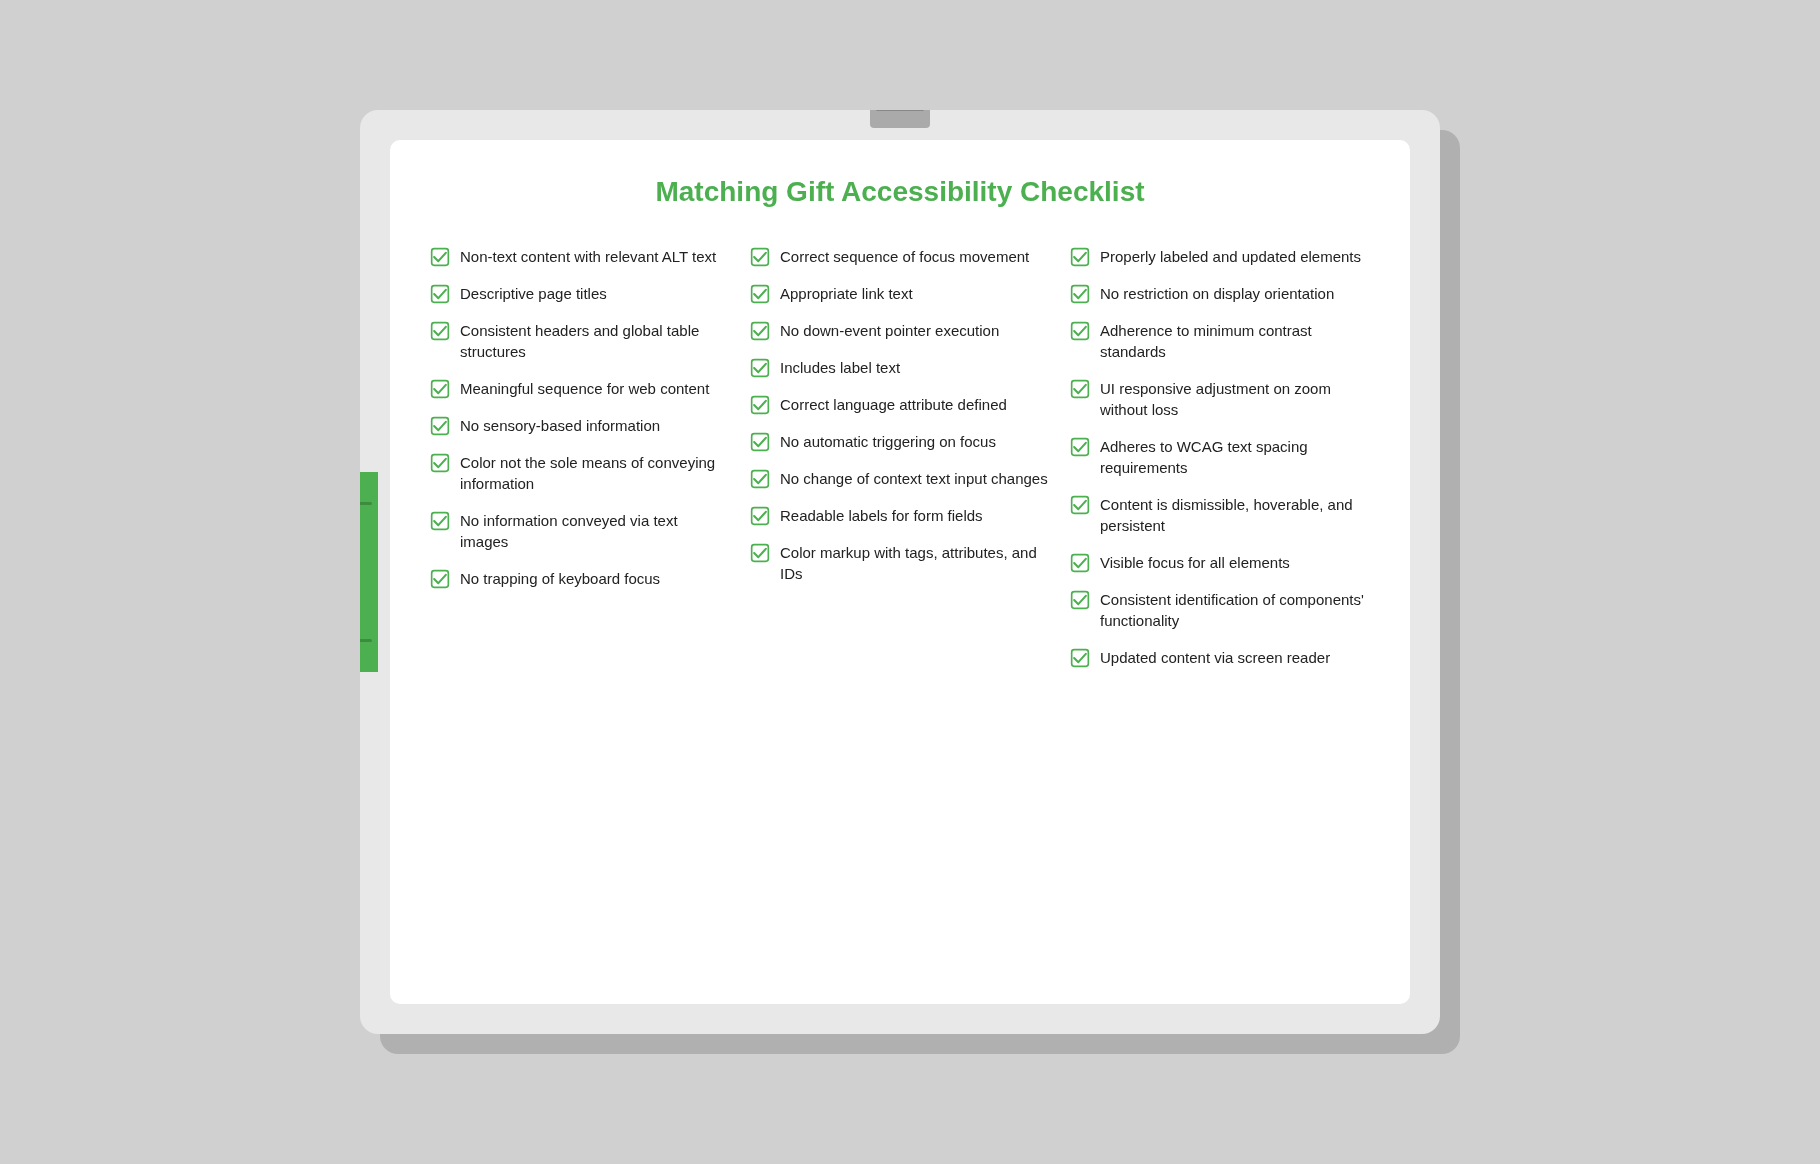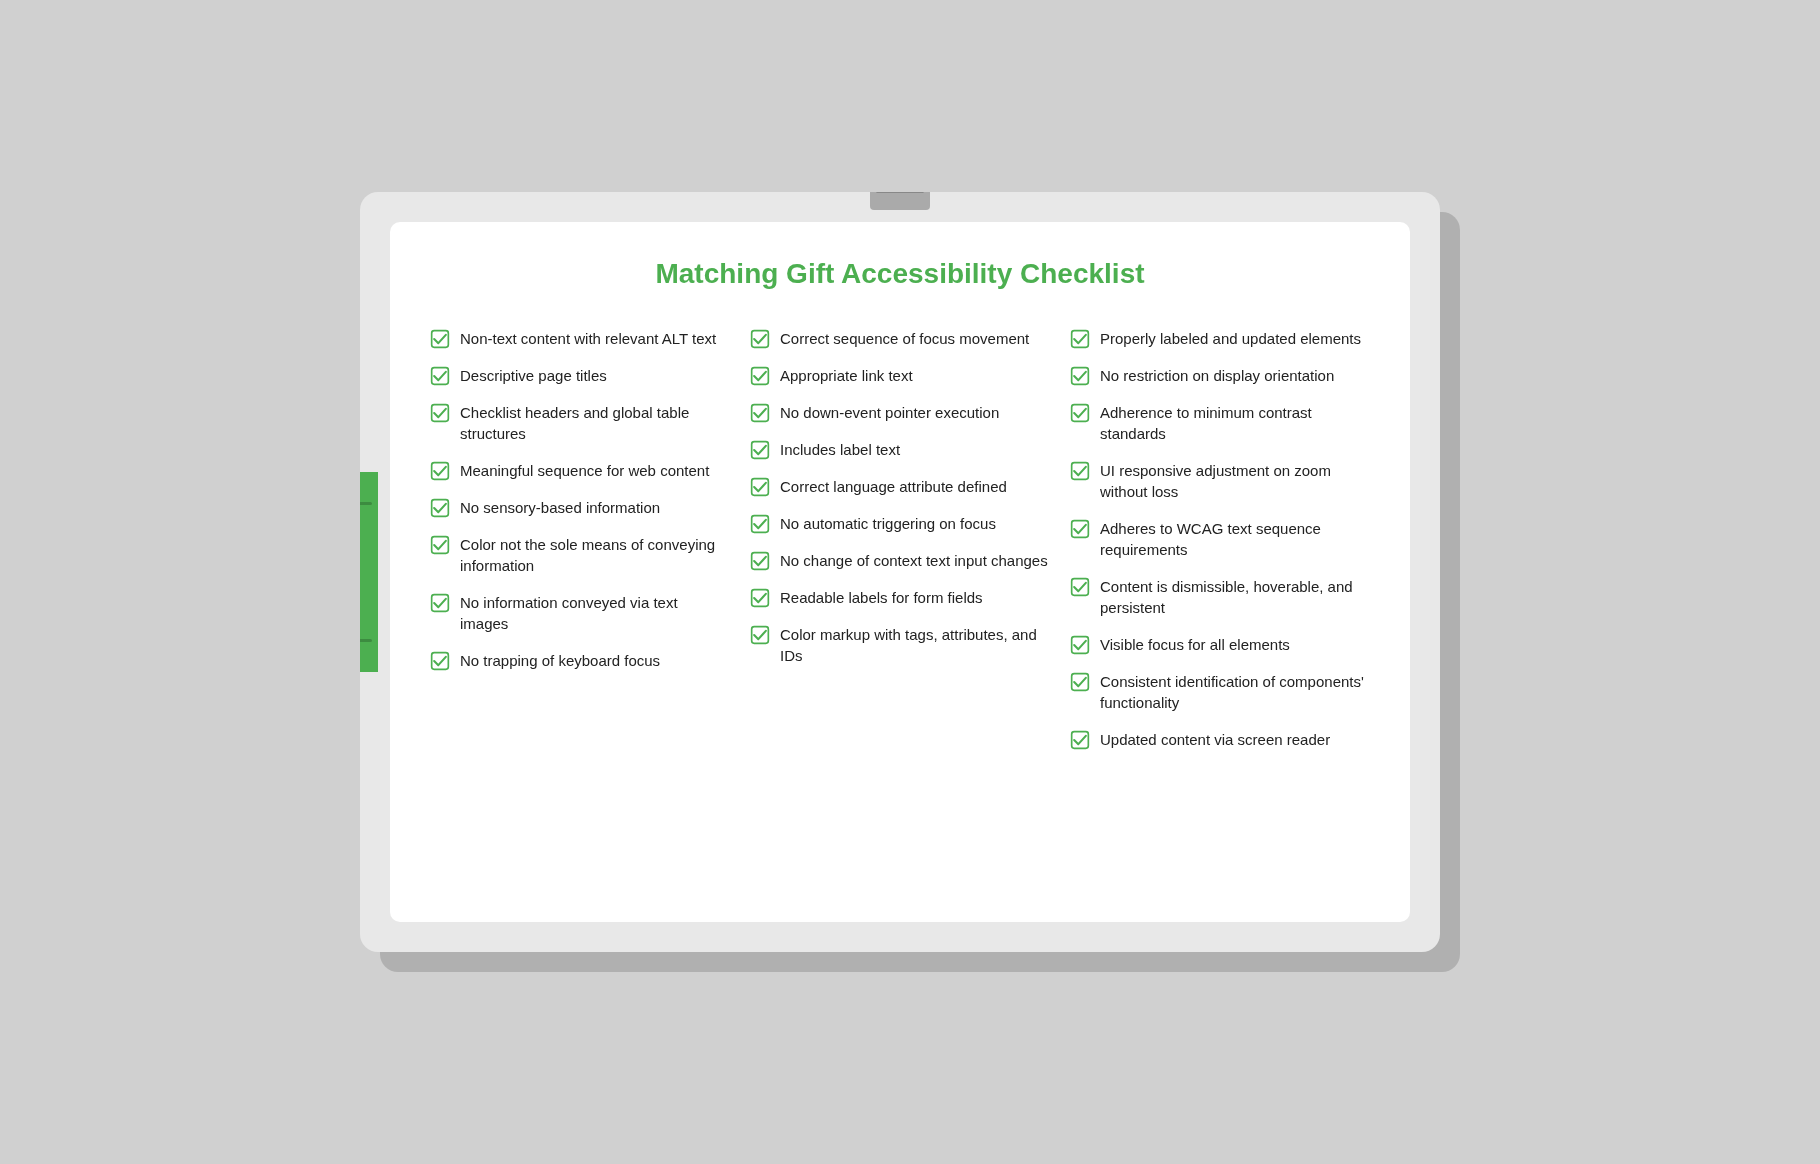--- a/index.html
+++ b/index.html
@@ -9,21 +9,21 @@
       display: flex;
       align-items: center;
       justify-content: center;
       min-height: 100vh;
       font-family: Arial, sans-serif;
     }
 
     .scene {
       position: relative;
       width: 1100px;
-      height: 780px;
+      height: 944px;
     }
 
     
     .clipboard-back {
       position: absolute;
       top: 20px;
       left: 20px;
       right: 0px;
       bottom: 0px;
       background: #b0b0b0;
@@ -192,21 +192,21 @@
       <rect x="2" y="2" width="20" height="20" rx="3" ry="3" fill="white" stroke="#4caf50" stroke-width="2"></rect>
       <polyline points="5,12 10,17 19,7" stroke="#4caf50" stroke-width="2.5" fill="none" stroke-linecap="round" stroke-linejoin="round"></polyline>
     </svg></span>
               <span class="item-text">Descriptive page titles</span>
             </div>
             <div class="checklist-item">
               <span class="check-icon"><svg viewBox="0 0 24 24" fill="none" xmlns="http://www.w3.org/2000/svg">
       <rect x="2" y="2" width="20" height="20" rx="3" ry="3" fill="white" stroke="#4caf50" stroke-width="2"></rect>
       <polyline points="5,12 10,17 19,7" stroke="#4caf50" stroke-width="2.5" fill="none" stroke-linecap="round" stroke-linejoin="round"></polyline>
     </svg></span>
-              <span class="item-text">Checklist headers and global table structures</span>
+              <span class="item-text">Consistent headers and global table structures</span>
             </div>
             <div class="checklist-item">
               <span class="check-icon"><svg viewBox="0 0 24 24" fill="none" xmlns="http://www.w3.org/2000/svg">
       <rect x="2" y="2" width="20" height="20" rx="3" ry="3" fill="white" stroke="#4caf50" stroke-width="2"></rect>
       <polyline points="5,12 10,17 19,7" stroke="#4caf50" stroke-width="2.5" fill="none" stroke-linecap="round" stroke-linejoin="round"></polyline>
     </svg></span>
               <span class="item-text">Meaningful sequence for web content</span>
             </div>
             <div class="checklist-item">
               <span class="check-icon"><svg viewBox="0 0 24 24" fill="none" xmlns="http://www.w3.org/2000/svg">
@@ -329,21 +329,21 @@
       <rect x="2" y="2" width="20" height="20" rx="3" ry="3" fill="white" stroke="#4caf50" stroke-width="2"></rect>
       <polyline points="5,12 10,17 19,7" stroke="#4caf50" stroke-width="2.5" fill="none" stroke-linecap="round" stroke-linejoin="round"></polyline>
     </svg></span>
               <span class="item-text">UI responsive adjustment on zoom without loss</span>
             </div>
             <div class="checklist-item">
               <span class="check-icon"><svg viewBox="0 0 24 24" fill="none" xmlns="http://www.w3.org/2000/svg">
       <rect x="2" y="2" width="20" height="20" rx="3" ry="3" fill="white" stroke="#4caf50" stroke-width="2"></rect>
       <polyline points="5,12 10,17 19,7" stroke="#4caf50" stroke-width="2.5" fill="none" stroke-linecap="round" stroke-linejoin="round"></polyline>
     </svg></span>
-              <span class="item-text">Adheres to WCAG text sequence requirements</span>
+              <span class="item-text">Adheres to WCAG text spacing requirements</span>
             </div>
             <div class="checklist-item">
               <span class="check-icon"><svg viewBox="0 0 24 24" fill="none" xmlns="http://www.w3.org/2000/svg">
       <rect x="2" y="2" width="20" height="20" rx="3" ry="3" fill="white" stroke="#4caf50" stroke-width="2"></rect>
       <polyline points="5,12 10,17 19,7" stroke="#4caf50" stroke-width="2.5" fill="none" stroke-linecap="round" stroke-linejoin="round"></polyline>
     </svg></span>
               <span class="item-text">Content is dismissible, hoverable, and persistent</span>
             </div>
             <div class="checklist-item">
               <span class="check-icon"><svg viewBox="0 0 24 24" fill="none" xmlns="http://www.w3.org/2000/svg">

